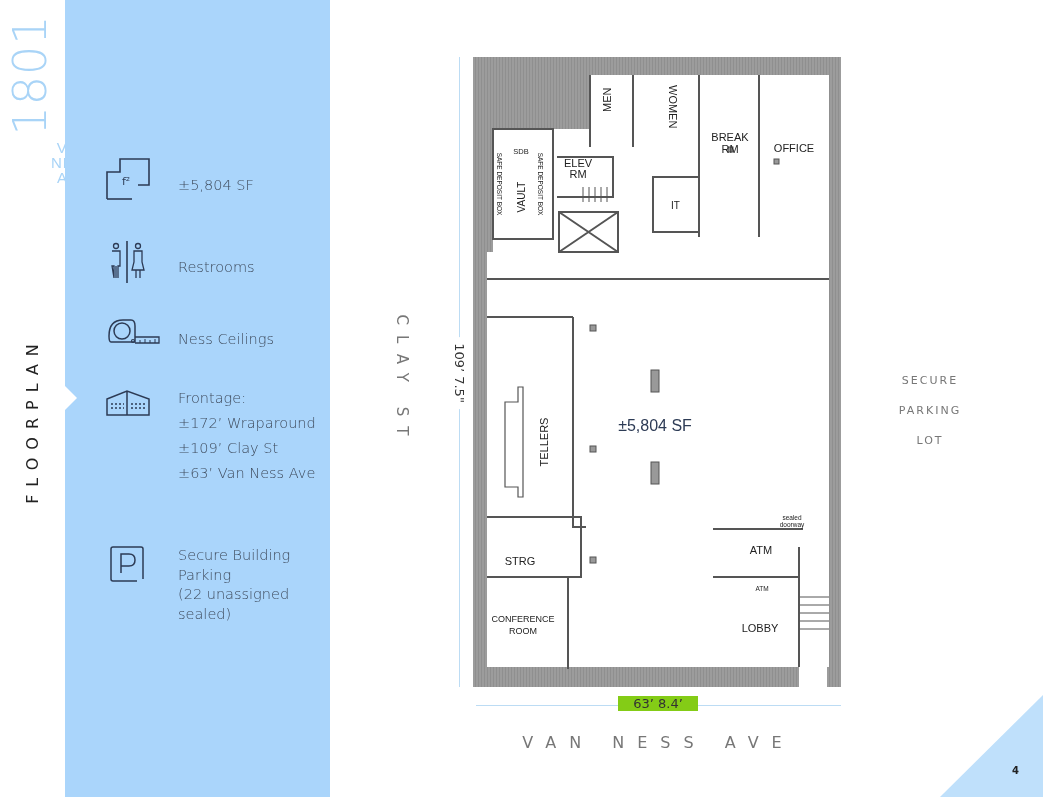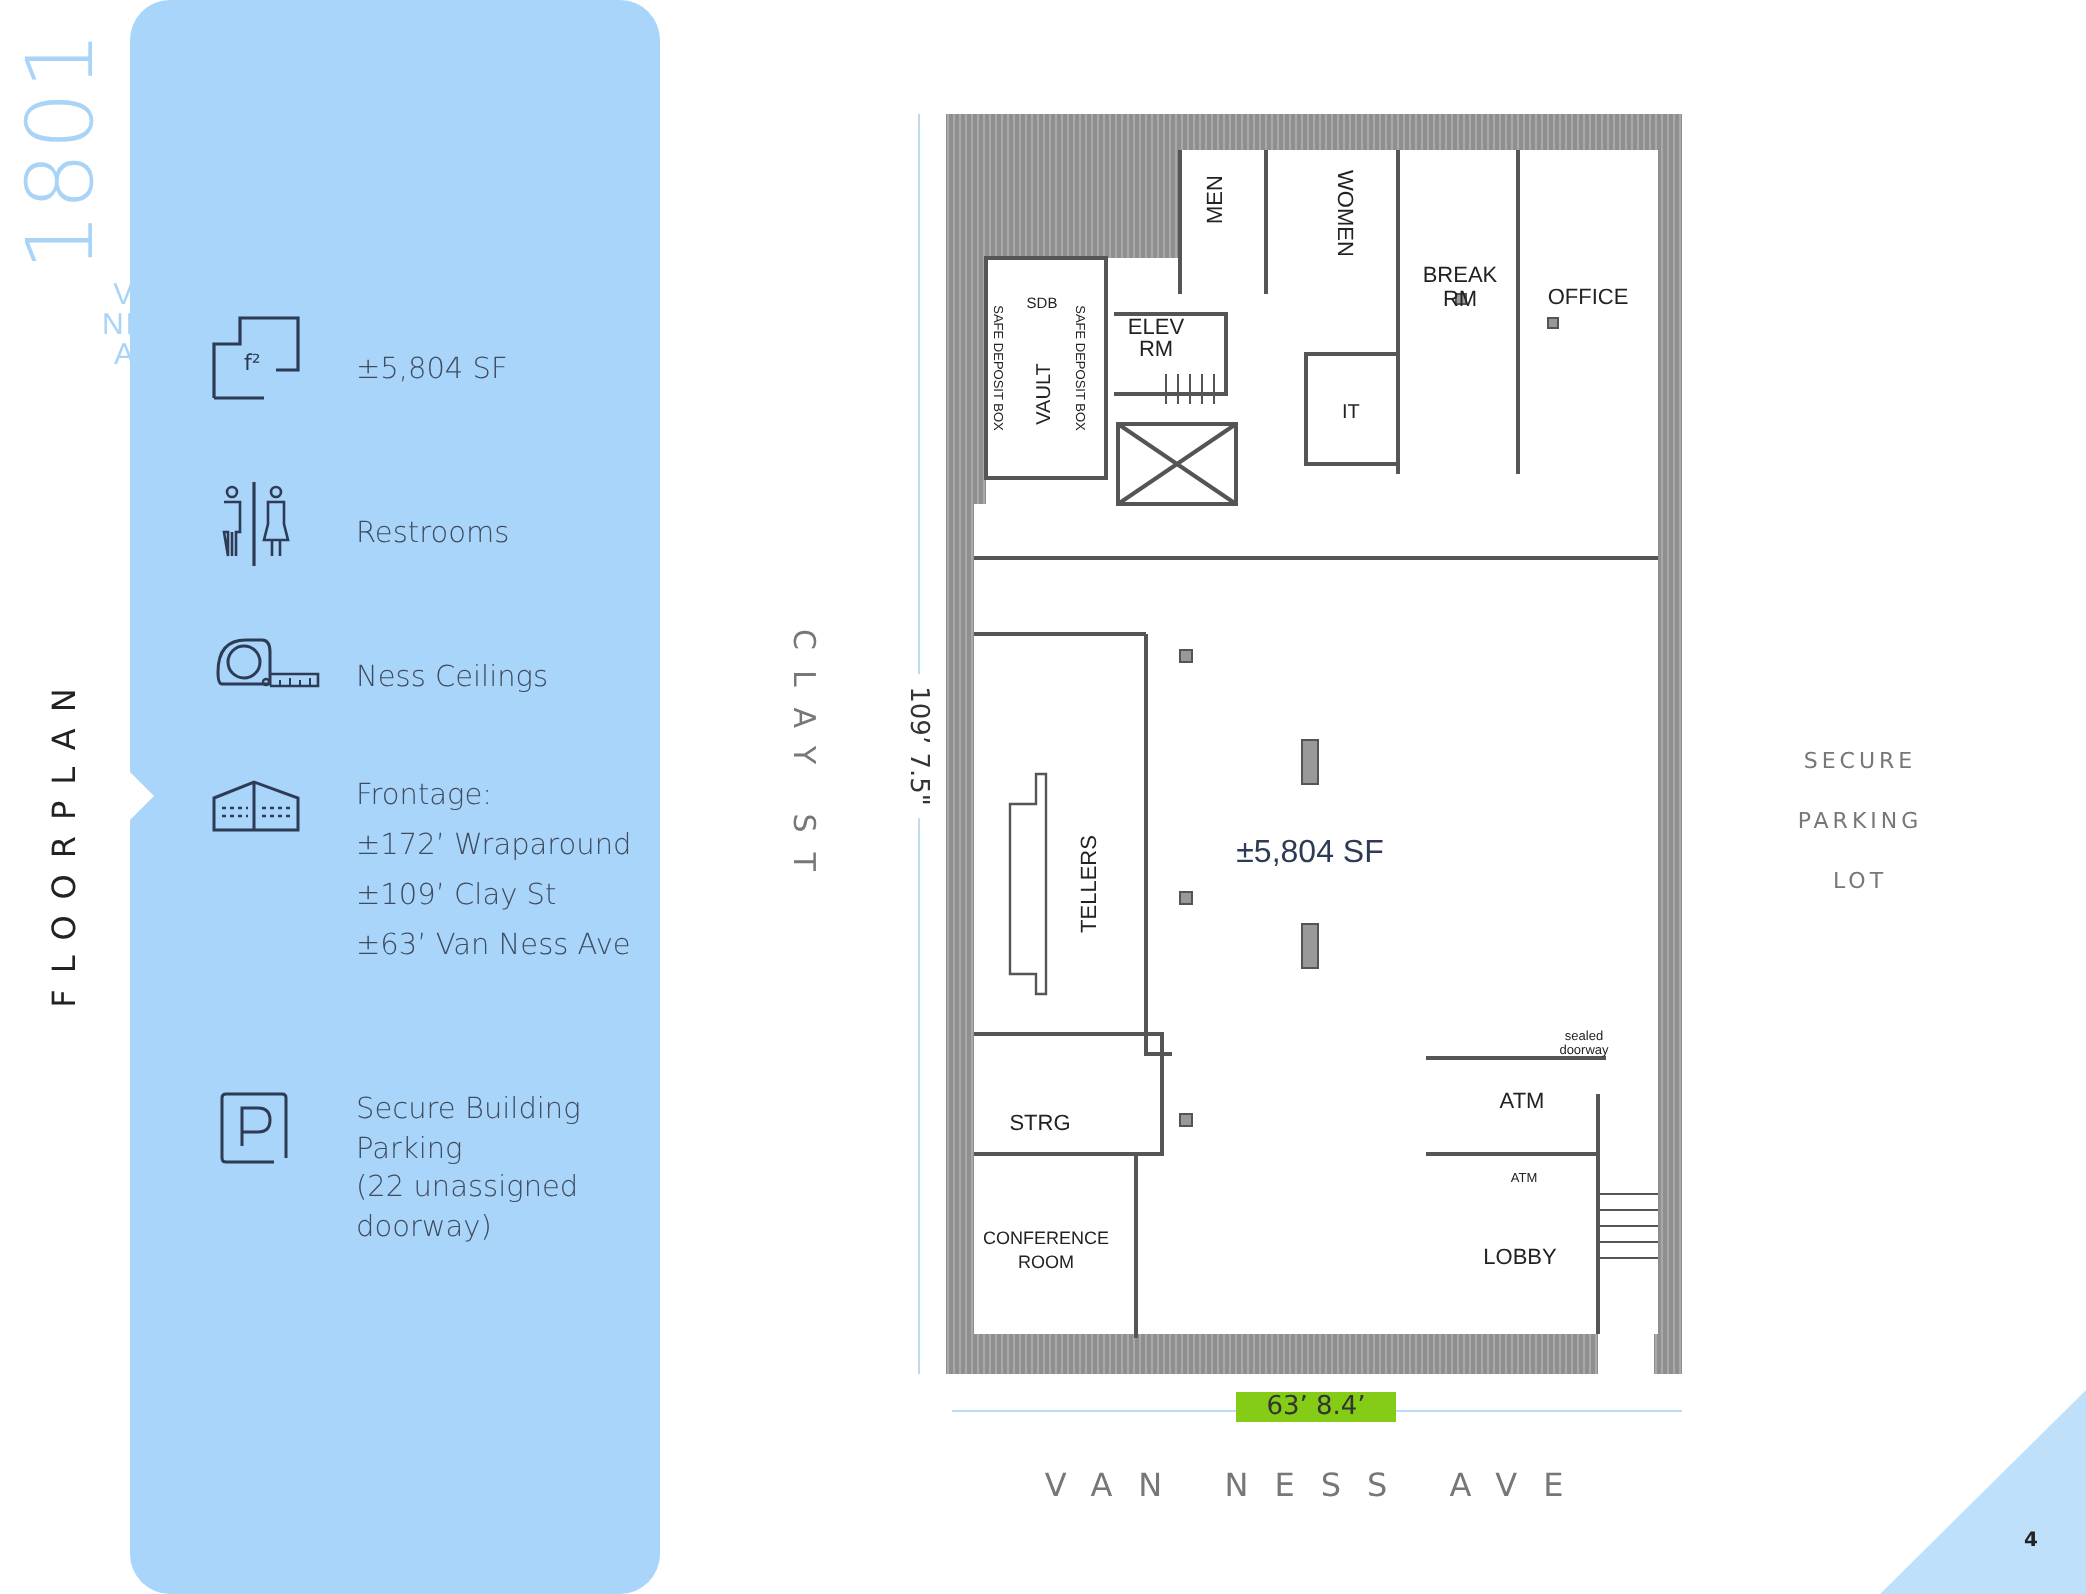--- a/index.html
+++ b/index.html
@@ -2,21 +2,21 @@
 <html><head>
   <meta charset="utf-8">
   <style>
     html, body { margin:0; padding:0; }
     body { width:1043px; height:797px; position:relative; overflow:hidden; background:#ffffff; font-family:"DejaVu Sans", sans-serif; }
     .brand-num { position:absolute; left:5px; top:25px; width:50px; height:100px; }
     .brand-num span { position:absolute; left:50%; top:50%; transform:translate(-50%,-50%) rotate(-90deg); font-family:"DejaVu Sans", sans-serif; font-weight:200; font-size:46px; color:#a9d4f7; letter-spacing:1px; white-space:nowrap; }
     .brand-street { position:absolute; left:8px; top:140px; width:44px; text-align:center; color:#a9d4f7; font-size:15px; line-height:15px; font-family:Liberation Sans, sans-serif; font-weight:200; letter-spacing:1px;margin-left:43px; }
     .section-label { position:absolute; left:32px; top:420px; width:0; height:0; }
     .section-label span { position:absolute; transform:translate(-50%,-50%) rotate(-90deg); white-space:nowrap; font-size:16px; letter-spacing:8px; color:#222; font-family:"DejaVu Sans", sans-serif; }
-    .panel { position:absolute; left:65px; top:0; width:265px; height:797px; background:#aad5fb;border-radius:20px; }
+    .panel { position:absolute; left:65px; top:0; width:265px; height:797px; background:#aad5fb; }
     .panel-notch { position:absolute; left:65px; top:386px; width:0; height:0; border-top:12px solid transparent; border-bottom:12px solid transparent; border-left:12px solid #ffffff; }
     .feat { position:absolute; left:0; width:265px; }
     .feat .ico { position:absolute; left:40px; width:48px; height:48px; }
     .feat .txt { position:absolute; left:113px; color:#3f4c5e; font-size:14.5px; line-height:25px; font-family:"DejaVu Sans", sans-serif; font-weight:200; }
     .feat .txt.tight { line-height:19.5px; }
     .clay { position:absolute; left:402px; top:380px; }
     .clay span { position:absolute; transform:translate(-50%,-50%) rotate(90deg); white-space:nowrap; letter-spacing:10px; color:#777; font-size:15px; }
     .dim-v-line { position:absolute; left:459px; top:57px; width:1px; height:630px; background:#bcdcf4; }
     .dim-v-label { position:absolute; left:459px; top:373px; }
     .dim-v-label span { position:absolute; transform:translate(-50%,-50%) rotate(90deg); white-space:nowrap; background:#fff; padding:0 6px; font-size:13px; color:#333; }
@@ -91,21 +91,21 @@
   <div class="feat" style="top:545px">
     <svg class="ico" style="top:0" viewBox="0 0 48 48">
       <path d="M38 34 V4 Q38 2 36 2 H8 Q6 2 6 4 V34 Q6 36 8 36 H32" fill="none" stroke="#2d3b55" stroke-width="1.5"></path>
       <path d="M16 28 V9 H24 Q30 9 30 15 Q30 21 24 21 H16" fill="none" stroke="#2d3b55" stroke-width="1.5"></path>
       <path d="M19 28 V24 H24 Q33 24 33 15 Q33 6 24 6 H19" fill="none" stroke="#2d3b55" stroke-width="0"></path>
     </svg>
     <div class="txt tight" style="top:1px">
       <div>Secure Building</div>
       <div>Parking</div>
       <div>(22 unassigned</div>
-      <div>doorway)</div>
+      <div>sealed)</div>
     </div>
   </div>
 </div>
 <div class="panel-notch"></div>
 
 <div class="clay">
     <span>CLAY ST</span>
   </div>
 <div class="dim-v-line"></div>
 <div class="dim-v-label">

